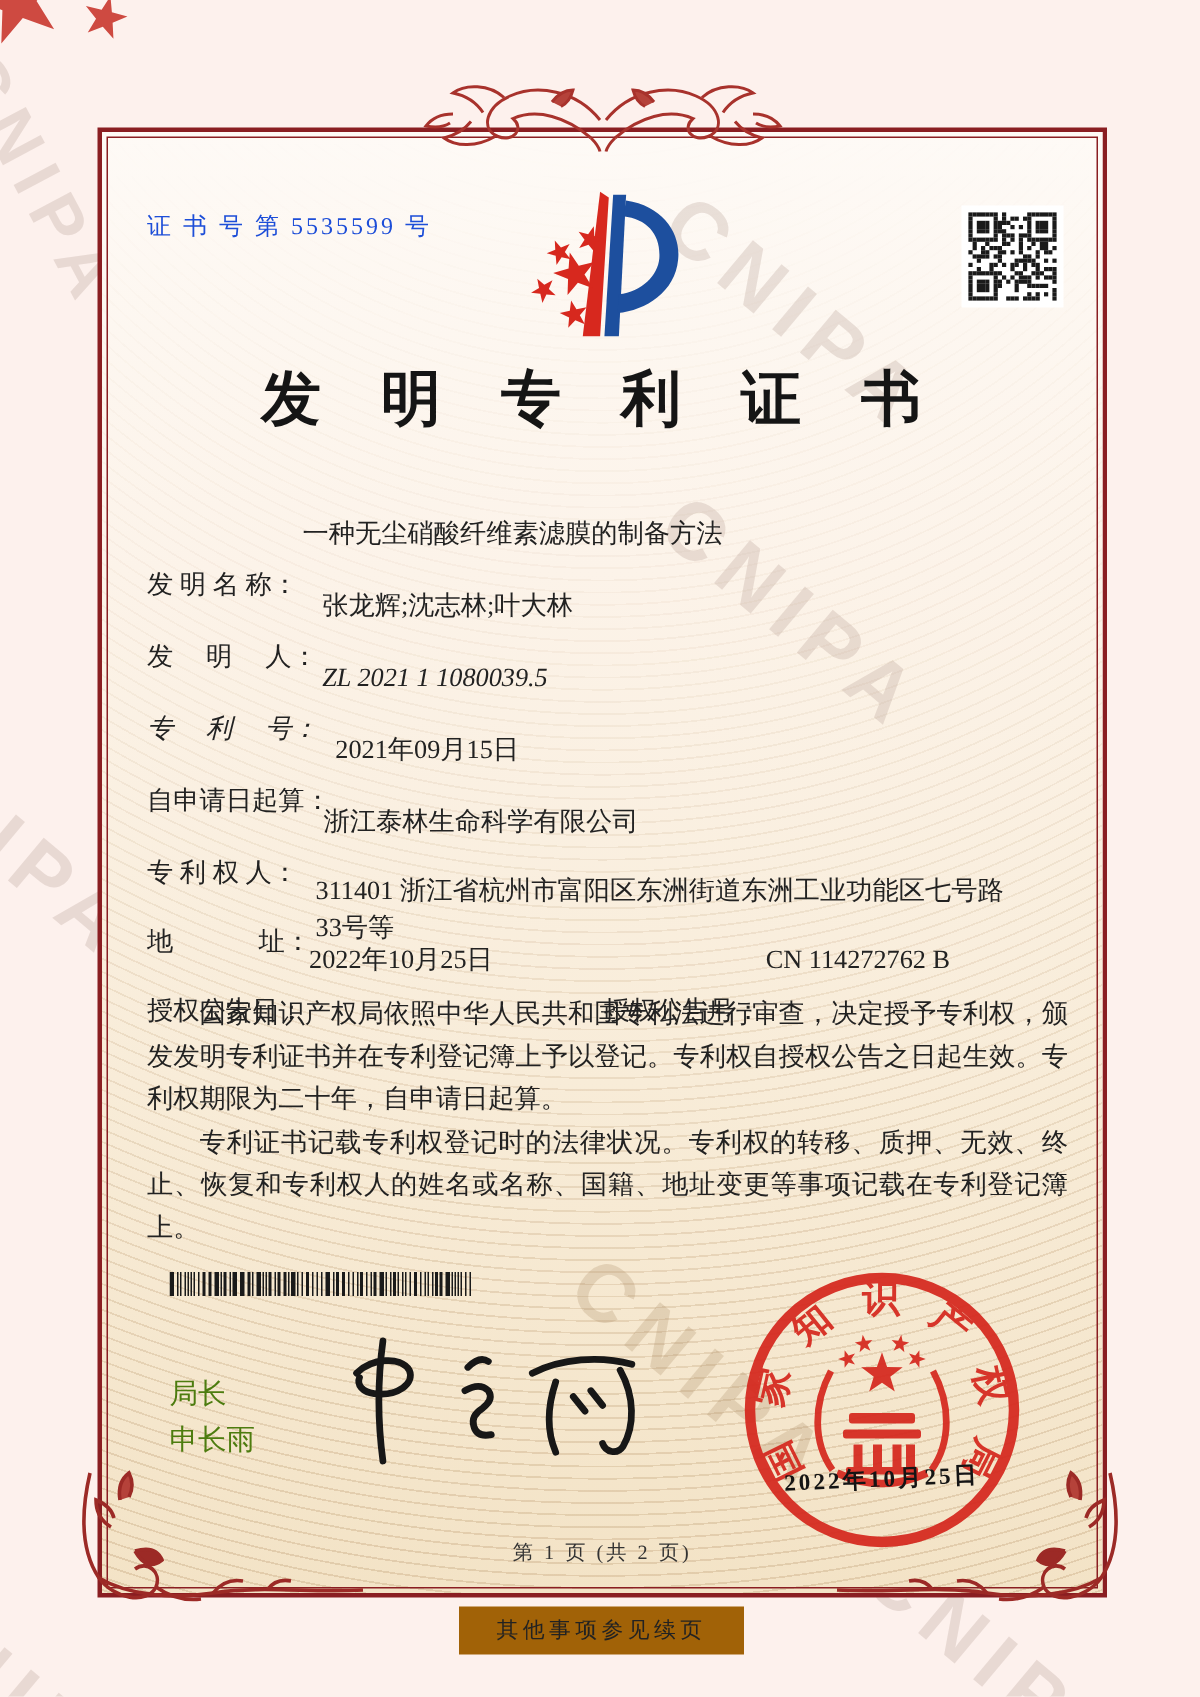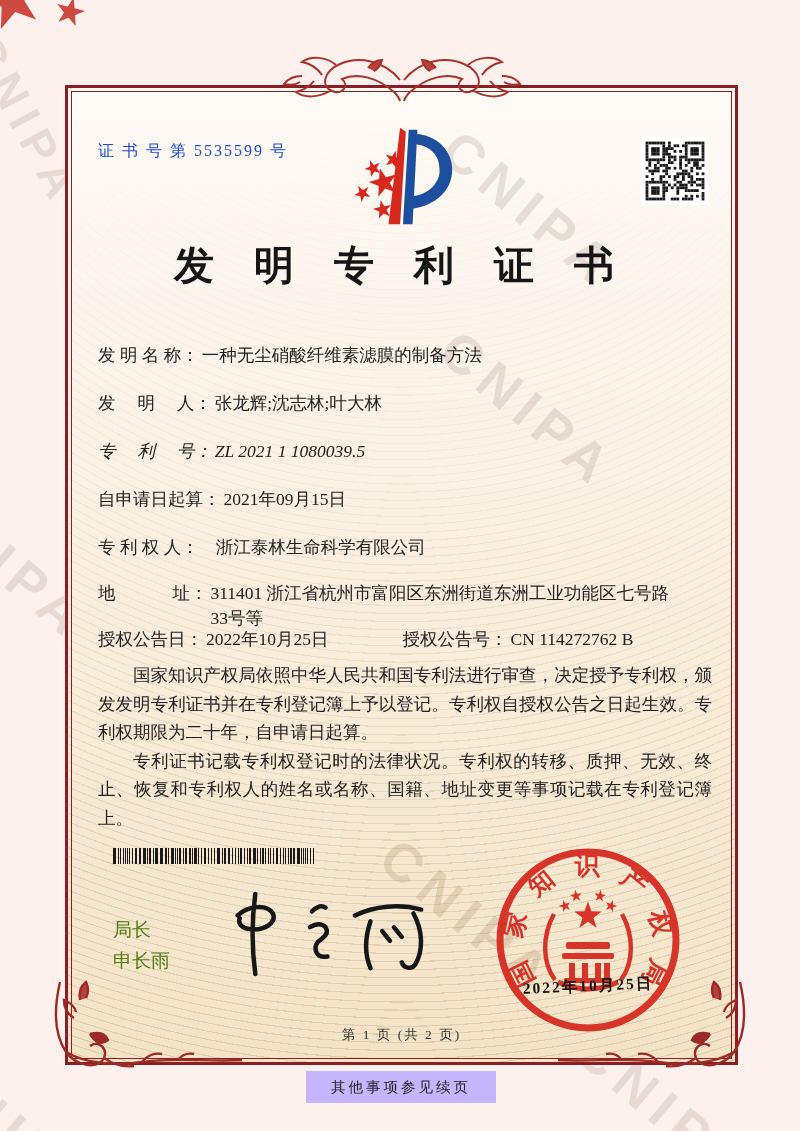--- a/index.html
+++ b/index.html
@@ -41,21 +41,21 @@
   
   .cert-no{position:absolute;left:30px;top:53px;font-size:16px;letter-spacing:2px;color:#1d4ed8;z-index:5;}
   .logo{position:absolute;left:276px;top:36px;z-index:5;}
   .qr-box{position:absolute;left:573px;top:49px;width:68px;height:68px;background:#fff;z-index:5;}
   .qr-box svg{display:block;margin:2px;}
   .title{position:absolute;left:0;width:100%;top:150px;text-align:center;font-size:40px;
          font-weight:700;letter-spacing:15px;color:#151515;z-index:5;}
 
   
   .row{position:absolute;left:30px;display:flex;font-size:17.5px;color:#222;z-index:5;line-height:25px;}
-  .row .lbl{white-space:pre;flex:0 0 auto;}
+  .row .lbl{white-space:pre;flex:0 0 auto;margin-top:34px;}
   .row .val{margin-left:3px;}
   .r1{top:255px;} .r2{top:303px;} .r3{top:351px;font-style:italic;} .r4{top:399px;} .r5{top:447px;gap:14px;}
   .r6{top:493px;} .r6 .val{width:470px;}
   .r7{top:539px;} .r7 .pair{display:flex;} .r7 .pair.second{margin-left:74px;}
 
   
   .body-text{position:absolute;left:30px;top:573px;width:614px;font-size:17.5px;
              line-height:28.5px;text-align:justify;z-index:5;}
   .body-text p{margin:0;text-indent:2em;}
 
@@ -69,21 +69,21 @@
   .signature{position:absolute;left:158px;top:800px;z-index:5;}
 
   
   .seal{position:absolute;left:424px;top:756px;z-index:5;opacity:.93;}
   .seal-date{position:absolute;left:427px;top:888px;width:186px;text-align:center;z-index:6;
              font-size:15.5px;font-weight:600;letter-spacing:2px;color:#141414;transform:rotate(-2.5deg);}
 
   
   .page-info{position:absolute;left:0;width:100%;top:938px;text-align:center;
              font-size:13.5px;letter-spacing:2px;color:#333;z-index:5;}
-  .note-box{position:absolute;left:306px;top:1071px;width:190px;height:32px;background:#c4b5fd;
+  .note-box{position:absolute;left:306px;top:1071px;width:190px;height:32px;background:#a16207;
             text-align:center;line-height:32px;font-size:14.5px;letter-spacing:3px;color:#222;z-index:5;}
 </style>
 </head>
 <body>
 
 <div class="page">
 
   <div class="wm wm1">CNIPA</div>
   <div class="wm wm4">CNIPA</div>
   <div class="wm wm6">CNIPA</div>

